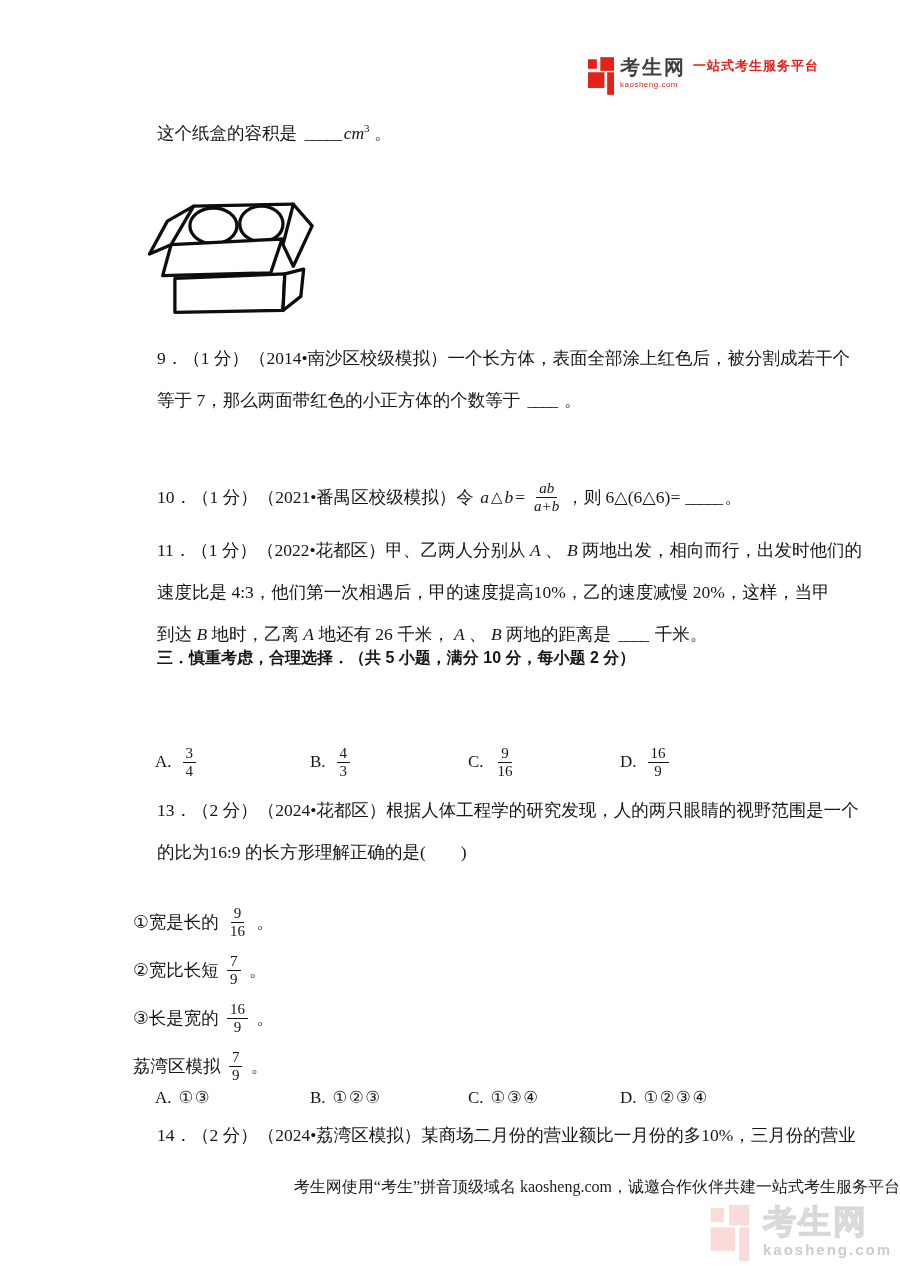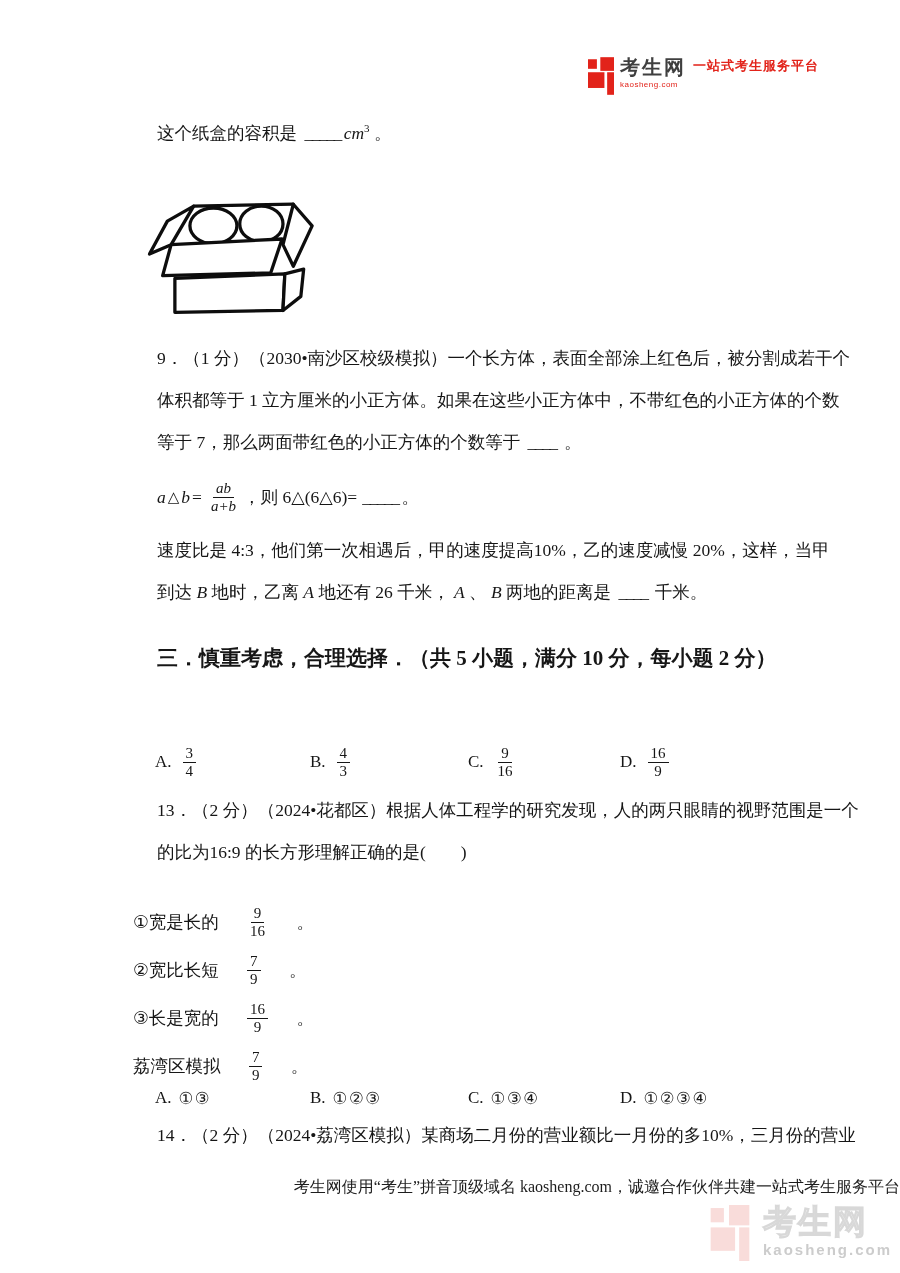--- a/index.html
+++ b/index.html
@@ -16,40 +16,40 @@
   .brand-tagline{font-family:"Liberation Sans","DejaVu Sans",sans-serif;font-weight:bold;
                  font-size:13px;color:#e2231a;margin-left:7px;letter-spacing:1px;}
 
   
   .para{position:absolute;left:133px;width:660px;margin-left:24px;}
   .line{font-size:17.5px;line-height:42px;white-space:nowrap;}
   .blank{letter-spacing:-1.5px;margin:0 3px;}
   .it{font-style:italic;}
   .sup{font-size:11px;}
   .sym{font-family:"DejaVu Sans",sans-serif;font-size:15px;}
-  .sec .line{font-family:Liberation Serif, serif;font-weight:bold;font-size:21px;}
+  .sec .line{font-family:Liberation Sans, sans-serif;font-weight:bold;font-size:16px;}
 
   
   .frac{display:inline-flex;flex-direction:column;align-items:center;
         font-size:15px;line-height:1.12;vertical-align:middle;margin:0 4px;}
   .frac .num{padding:0 3px;border-bottom:1.4px solid #161616;}
   .frac .den{padding:0 3px;}
 
   .mathline{display:flex;align-items:center;font-size:17.5px;white-space:pre;}
   .mathline .seg{margin-right:2px;}
 
   
   .opt-row{position:absolute;left:133px;width:700px;}
   .opt{position:absolute;top:0;height:100%;display:flex;align-items:center;font-size:17px;}
   .opt-label{margin-right:7px;}
-  .circ{font-family:Liberation Sans, sans-serif;font-size:16.5px;letter-spacing:1.5px;}
+  .circ{font-family:Liberation Serif, serif;font-size:16.5px;letter-spacing:1.5px;}
 
   
   .stmts{position:absolute;left:133px;top:898px;}
-  .stmt{display:flex;align-items:center;height:48px;font-size:17.5px;white-space:pre;gap:20px;}
+  .stmt{display:flex;align-items:center;height:48px;font-size:17.5px;white-space:pre;}
 
   
   .figure{position:absolute;left:140px;top:192px;width:207px;height:141px;}
 
   
   .footer{position:absolute;top:1177px;left:0;width:100%;text-align:right;
           font-size:16px;color:#1d1d1d;}
   .wm{position:absolute;top:1205px;left:710px;display:flex;align-items:flex-start;}
   .wm-icon{width:40px;height:56px;margin-right:13px;}
   .wm-name{font-family:"Liberation Sans","DejaVu Sans",sans-serif;font-weight:bold;
@@ -94,44 +94,47 @@
       <ellipse cx="78" cy="36" rx="25" ry="19"></ellipse>
       <ellipse cx="129" cy="34" rx="23" ry="19"></ellipse>
       <path d="M163,13 L183,36 L163,79 L152,56 Z"></path>
       <path d="M33,56 L151,50 L139,86 L24,89 Z"></path>
       <path d="M37,92 L154,87 L152,126 L37,128 Z"></path>
       <path d="M154,87 L174,82 L171,111 L152,126 Z"></path>
     </g>
   </svg>
 
   <div class="para" style="top:337px">
-    <div class="line">9．（1 分）（2030•南沙区校级模拟）一个长方体，表面全部涂上红色后，被分割成若干个</div>
-    <div class="line">体积都等于 1 立方厘米的小正方体。如果在这些小正方体中，不带红色的小正方体的个数</div>
+    <div class="line">9．（1 分）（2014•南沙区校级模拟）一个长方体，表面全部涂上红色后，被分割成若干个</div>
     <div class="line">
       <span>等于 7，那么两面带红色的小正方体的个数等于</span>
       <span class="blank">____</span>
       <span>。</span>
     </div>
   </div>
 
   <div class="para mathline" style="top:468px;height:58px">
+    <span class="seg">10．（1 分）（2021•番禺区校级模拟）令 </span>
     <span class="seg it">a</span>
     <span class="seg sym">△</span>
     <span class="seg it">b</span>
     <span class="seg">=</span>
     <span class="frac it">
       <span class="num">ab</span>
       <span class="den">a+b</span>
     </span>
     <span class="seg">，则 6△(6△6)=</span>
     <span class="blank">_____</span>
     <span class="seg">。</span>
   </div>
 
   <div class="para" style="top:529px">
+    <div class="line">
+      <span>11．（1 分）（2022•花都区）甲、乙两人分别从 </span><span class="it">A</span><span> 、 </span><span class="it">B</span><span> 两地出发，相向而行，出发时他们的</span>
+    </div>
     <div class="line">速度比是 4:3，他们第一次相遇后，甲的速度提高10%，乙的速度减慢 20%，这样，当甲</div>
     <div class="line">
       <span>到达 </span><span class="it">B</span><span> 地时，乙离 </span><span class="it">A</span><span> 地还有 26 千米， </span><span class="it">A</span><span> 、 </span><span class="it">B</span><span> 两地的距离是 </span><span class="blank">____</span><span> 千米。</span>
     </div>
   </div>
 
   <div class="para sec" style="top:637px">
     <div class="line">三．慎重考虑，合理选择．（共 5 小题，满分 10 分，每小题 2 分）</div>
   </div>
 

